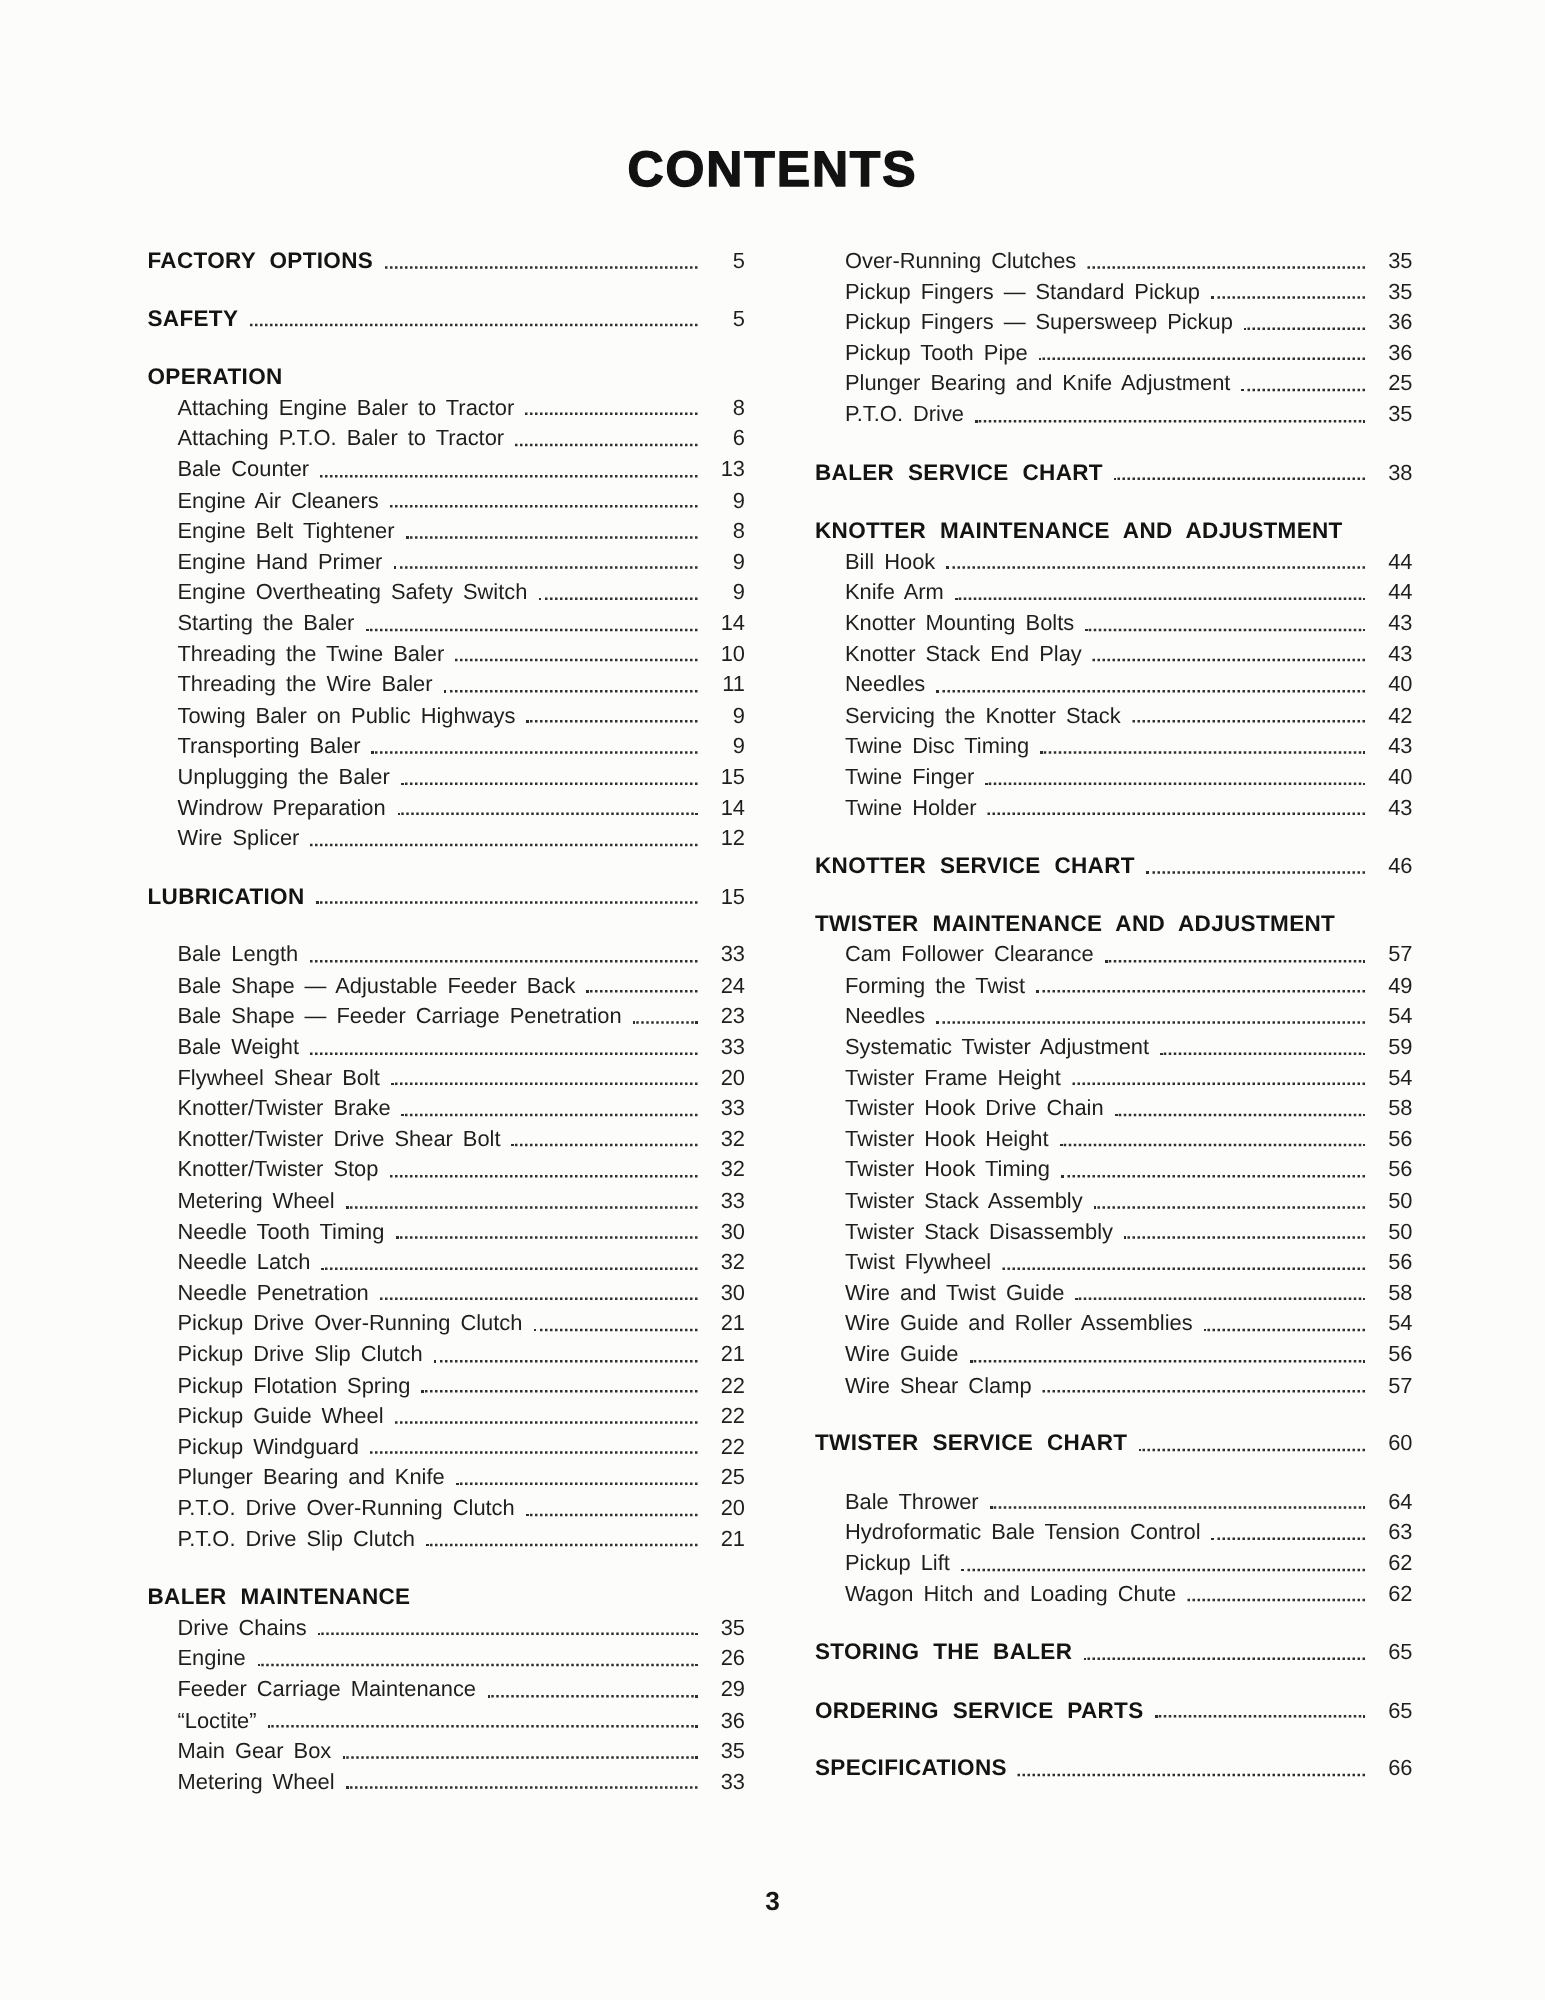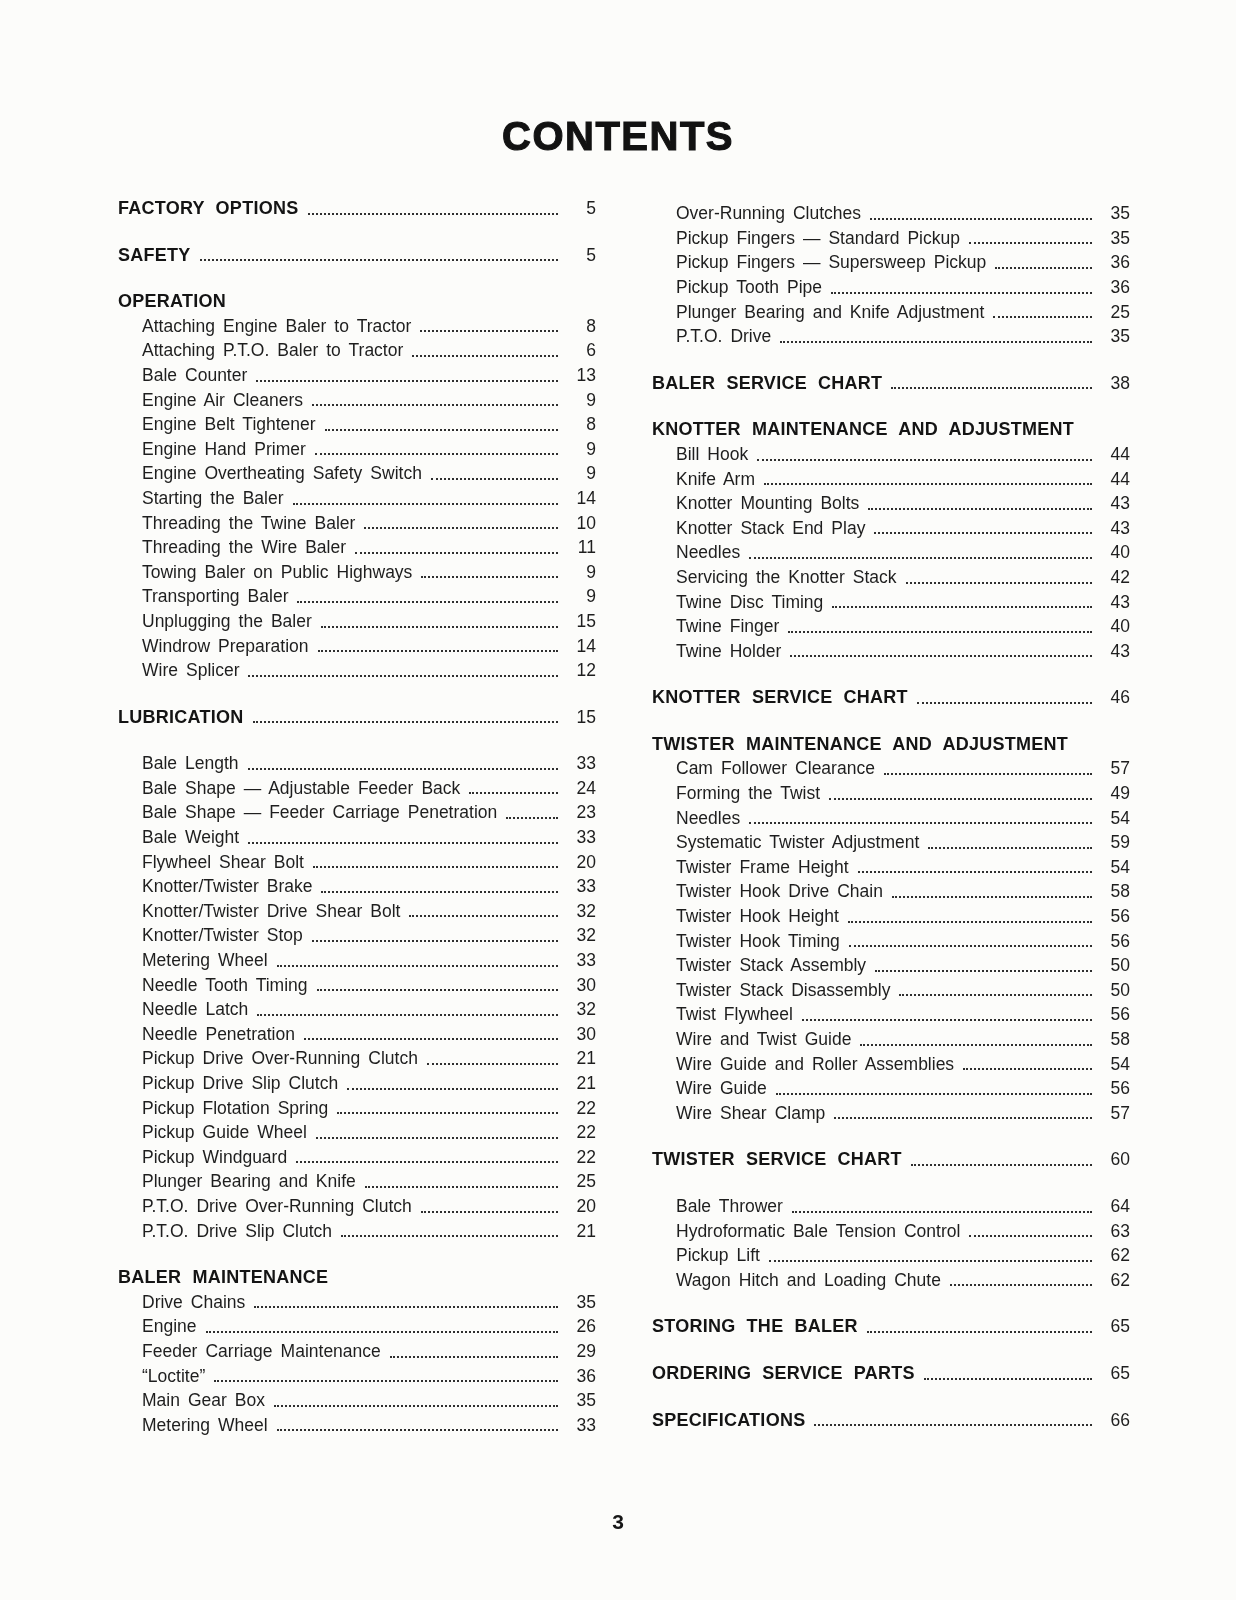--- a/index.html
+++ b/index.html
@@ -29,21 +29,20 @@
     color: #121212;
     -webkit-text-stroke: 1.1px #121212;
   }
   .columns {
     position: absolute;
     top: 196px;
     left: 118px;
     width: 1012px;
     display: flex;
     gap: 56px;
-    align-items: center;
   }
   .col { flex: 1 1 0; min-width: 0; }
   .section + .section { margin-top: 22px; }
   .row {
     display: flex;
     align-items: flex-end;
     line-height: 24.6px;
     font-size: 17.5px;
     word-spacing: 0.18em;
   }

